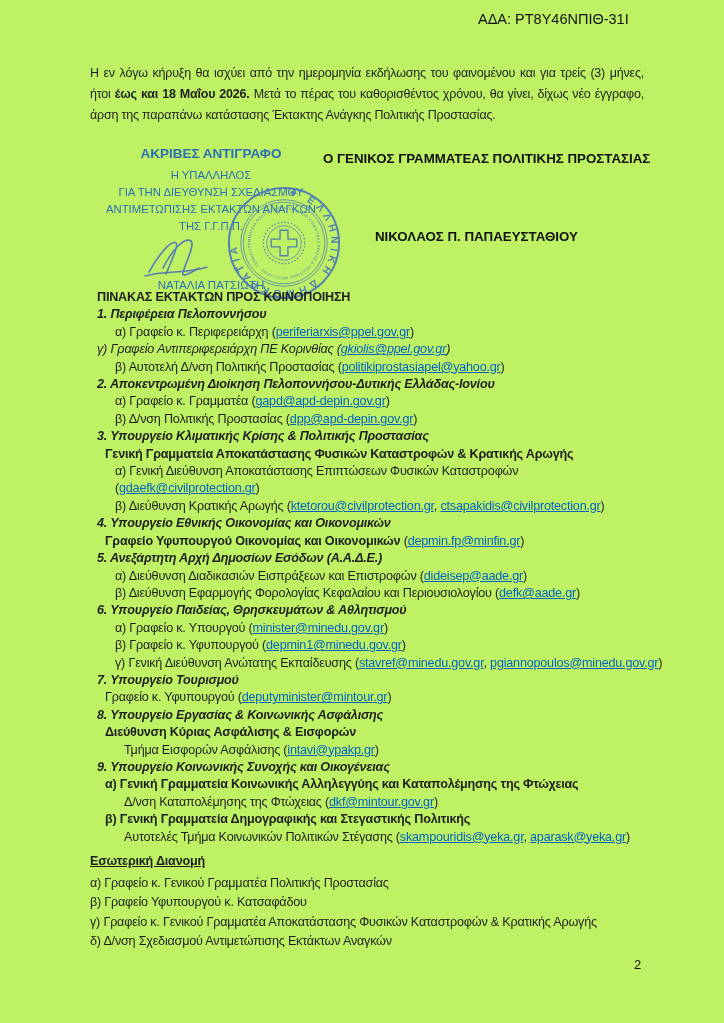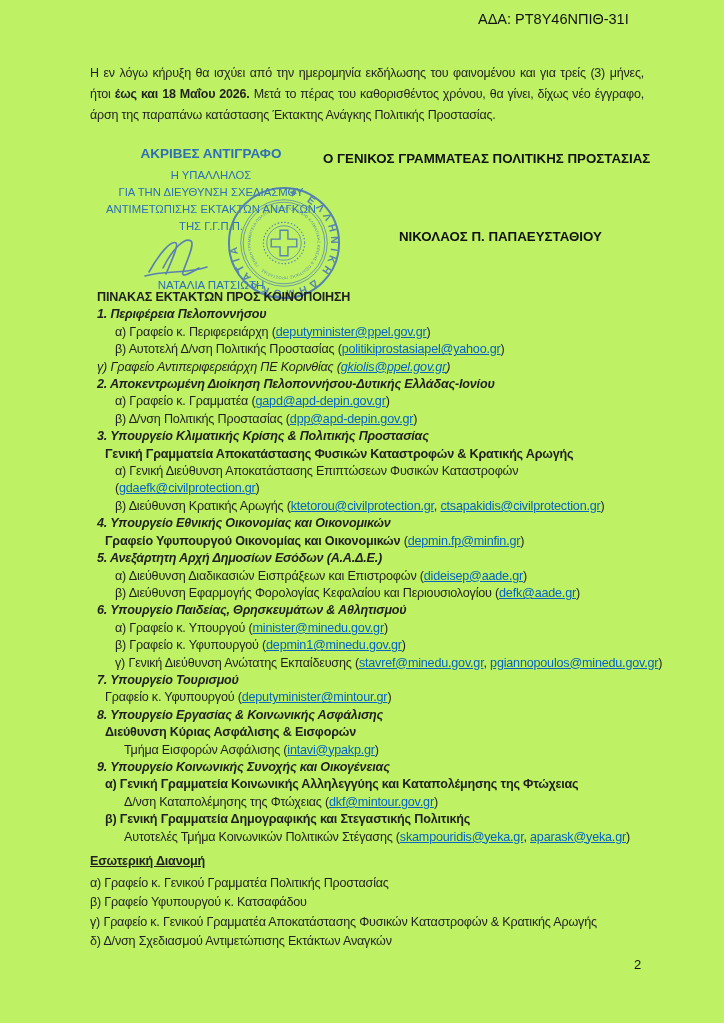--- a/index.html
+++ b/index.html
@@ -15,21 +15,21 @@
   .b{font-weight:bold;}
   .cert{
     position:absolute;top:146px;left:95px;width:232px;text-align:center;color:#2e6fb7;
   }
   .cert-title{font-size:13.5px;font-weight:bold;margin-bottom:6px;}
   .cert-line{font-size:11.3px;line-height:17px;}
   .sig-svg{display:block;margin:1px auto 0 48px;}
   .cert-name{font-size:11.5px;margin-top:1px;}
   .stamp{position:absolute;top:184px;left:225px;width:118px;height:118px;opacity:.92;}
   .sig-title{position:absolute;top:151px;left:323px;font-size:13.3px;font-weight:bold;color:#111;}
-  .sig-name{position:absolute;top:229px;left:375px;font-size:13.3px;font-weight:bold;color:#111;margin-left:24px;}
+  .sig-name{position:absolute;top:229px;left:375px;font-size:13.3px;font-weight:bold;color:#111;}
   .dist{
     position:absolute;top:289px;left:97px;width:620px;
     font-size:12.6px;line-height:17.4px;letter-spacing:-0.2px;
   }
   .dist-heading{font-weight:bold;}
   .line{white-space:nowrap;}
   .ind0{padding-left:0;font-style:italic;}
   .ind1{padding-left:8px;}
   .ind2{padding-left:18px;}
   .ind3{padding-left:27px;}
@@ -86,23 +86,23 @@
       <textPath href="#arc-inner" startOffset="0">ΥΠΟΥΡΓΕΙΟ ΚΛΙΜΑΤΙΚΗΣ ΚΡΙΣΗΣ &amp; ΠΟΛΙΤΙΚΗΣ ΠΡΟΣΤΑΣΙΑΣ · ΓΕΝΙΚΗ ΓΡΑΜΜΑΤΕΙΑ ΠΟΛΙΤΙΚΗΣ ΠΡΟΣΤΑΣΙΑΣ</textPath>
     </text>
   </svg>
 
   <div class="sig-title">Ο ΓΕΝΙΚΟΣ ΓΡΑΜΜΑΤΕΑΣ ΠΟΛΙΤΙΚΗΣ ΠΡΟΣΤΑΣΙΑΣ</div>
   <div class="sig-name">ΝΙΚΟΛΑΟΣ Π. ΠΑΠΑΕΥΣΤΑΘΙΟΥ</div>
 
   <div class="dist">
     <div class="dist-heading line">ΠΙΝΑΚΑΣ ΕΚΤΑΚΤΩΝ ΠΡΟΣ ΚΟΙΝΟΠΟΙΗΣΗ</div>
   <div class="line ind0"><span class="b">1. Περιφέρεια Πελοποννήσου</span></div>
-      <div class="line ind2"><span>α) Γραφείο κ. Περιφερειάρχη (</span><a href="mailto:periferiarxis@ppel.gov.gr" class="email">deputyminister@ppel.gov.gr</a><span>)</span></div>
+      <div class="line ind2"><span>α) Γραφείο κ. Περιφερειάρχη (</span><a href="mailto:periferiarxis@ppel.gov.gr" class="email">periferiarxis@ppel.gov.gr</a><span>)</span></div>
+      <div class="line ind0"><span>γ) Γραφείο Αντιπεριφερειάρχη ΠΕ Κορινθίας (</span><a href="mailto:gkiolis@ppel.gov.gr" class="email">gkiolis@ppel.gov.gr</a><span>)</span></div>
       <div class="line ind2"><span>β) Αυτοτελή Δ/νση Πολιτικής Προστασίας (</span><a href="mailto:politikiprostasiapel@yahoo.gr" class="email">politikiprostasiapel@yahoo.gr</a><span>)</span></div>
-      <div class="line ind0"><span>γ) Γραφείο Αντιπεριφερειάρχη ΠΕ Κορινθίας (</span><a href="mailto:gkiolis@ppel.gov.gr" class="email">gkiolis@ppel.gov.gr</a><span>)</span></div>
       <div class="line ind0"><span class="b">2. Αποκεντρωμένη Διοίκηση Πελοποννήσου-Δυτικής Ελλάδας-Ιονίου</span></div>
       <div class="line ind2"><span>α) Γραφείο κ. Γραμματέα (</span><a href="mailto:gapd@apd-depin.gov.gr" class="email">gapd@apd-depin.gov.gr</a><span>)</span></div>
       <div class="line ind2"><span>β) Δ/νση Πολιτικής Προστασίας (</span><a href="mailto:dpp@apd-depin.gov.gr" class="email">dpp@apd-depin.gov.gr</a><span>)</span></div>
       <div class="line ind0"><span class="b">3. Υπουργείο Κλιματικής Κρίσης &amp; Πολιτικής Προστασίας</span></div>
       <div class="line ind1"><span class="b">Γενική Γραμματεία Αποκατάστασης Φυσικών Καταστροφών &amp; Κρατικής Αρωγής</span></div>
       <div class="line ind2"><span>α) Γενική Διεύθυνση Αποκατάστασης Επιπτώσεων Φυσικών Καταστροφών</span></div>
       <div class="line ind2"><span>(</span><a href="mailto:gdaefk@civilprotection.gr" class="email">gdaefk@civilprotection.gr</a><span>)</span></div>
       <div class="line ind2"><span>β) Διεύθυνση Κρατικής Αρωγής (</span><a href="mailto:ktetorou@civilprotection.gr" class="email">ktetorou@civilprotection.gr</a><span>, </span><a href="mailto:ctsapakidis@civilprotection.gr" class="email">ctsapakidis@civilprotection.gr</a><span>)</span></div>
       <div class="line ind0"><span class="b">4. Υπουργείο Εθνικής Οικονομίας και Οικονομικών</span></div>
       <div class="line ind1"><span class="b">Γραφείο Υφυπουργού Οικονομίας και Οικονομικών</span><span> (</span><a href="mailto:depmin.fp@minfin.gr" class="email">depmin.fp@minfin.gr</a><span>)</span></div>

